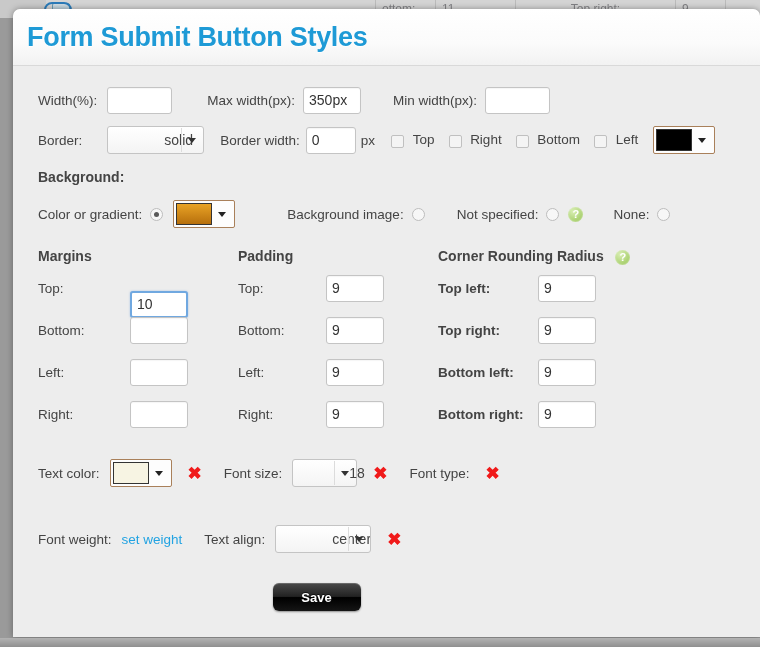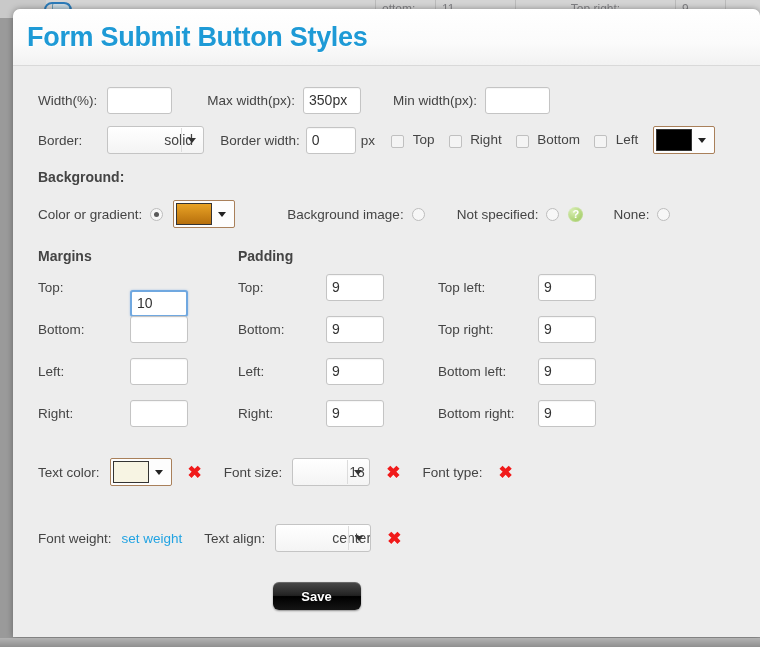--- a/index.html
+++ b/index.html
@@ -280,21 +280,21 @@
     display: flex;
     align-items: center;
     height: 42px;
   }
   .fieldrow .fl {
     font-size: 13.5px;
     color: #444;
   }
   .col.margins .fl  { width: 92px; }
   .col.padding .fl  { width: 88px; }
-  .col.corners .fl  { width: 100px; }
+  .col.corners .fl  { width: 100px; font-weight: bold; }
 
   .link {
     color: #22a3e2;
     text-decoration: none;
     font-size: 13.5px;
     cursor: pointer;
   }
 
   
   .footer {
@@ -427,20 +427,24 @@
       <span class="rad" style="margin-left:8px"></span>
     </div>
 
     <div class="cols" style="margin-top:14px">
       <div class="col margins">
         <span class="section-head">Margins</span>
       </div>
       <div class="col padding">
         <span class="section-head">Padding</span>
       </div>
+      <div class="col corners">
+        <span class="section-head">Corner Rounding Radius</span>
+        <span class="help" style="margin-left:8px">?</span>
+      </div>
     </div>
 
     <div class="cols" style="margin-top:2px">
 
       <div class="col margins">
         <div class="fieldrow">
           <span class="fl">Top:</span>
           <input class="txt w-58 focused" type="text" value="10" style="">
         </div>
         <div class="fieldrow">
@@ -498,21 +502,21 @@
 
     <div class="row" style="height:48px;margin-top:14px">
       <span class="lbl">Text color:</span>
       <span class="colorpick" style="margin-left:10px">
         <span class="swatch" id="text-swatch" style="background: rgb(247, 244, 227);"></span>
         <span class="arr2"></span>
       </span>
       <span class="redx" style="margin-left:16px">✖</span>
 
       <span class="lbl" style="margin-left:22px">Font size:</span>
-      <span class="sel" style="width:78px;margin-left:10px">
+      <span class="sel" style="width:65px;margin-left:10px">
         <span class="sel-text">18</span>
         <span class="sel-sep"></span>
         <span class="arr"></span>
       </span>
       <span class="redx" style="margin-left:16px">✖</span>
 
       <span class="lbl" style="margin-left:22px">Font type:</span>
       <span class="redx" style="margin-left:16px">✖</span>
     </div>
 

